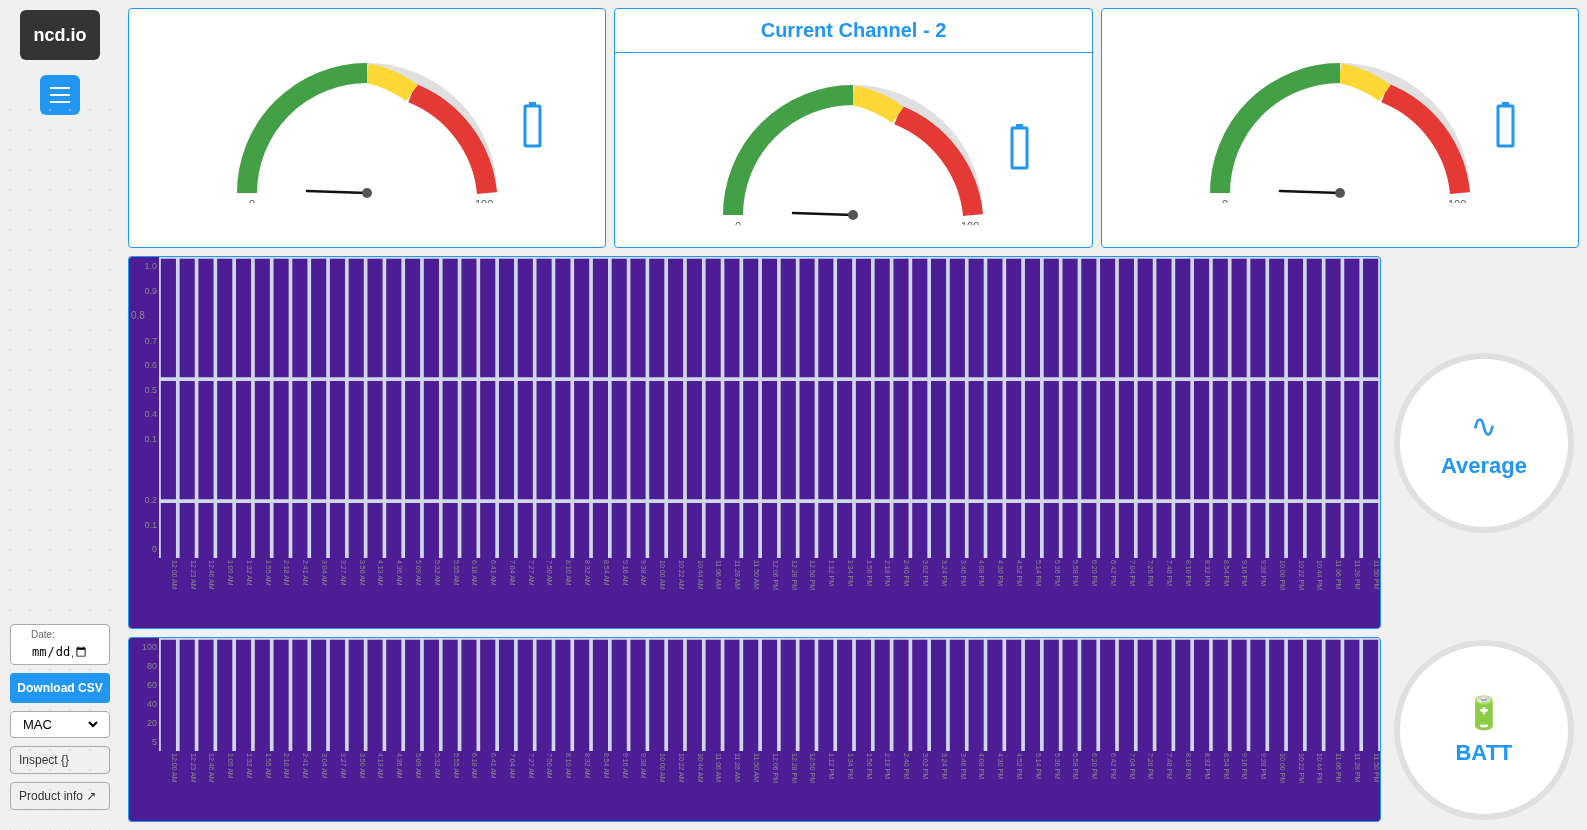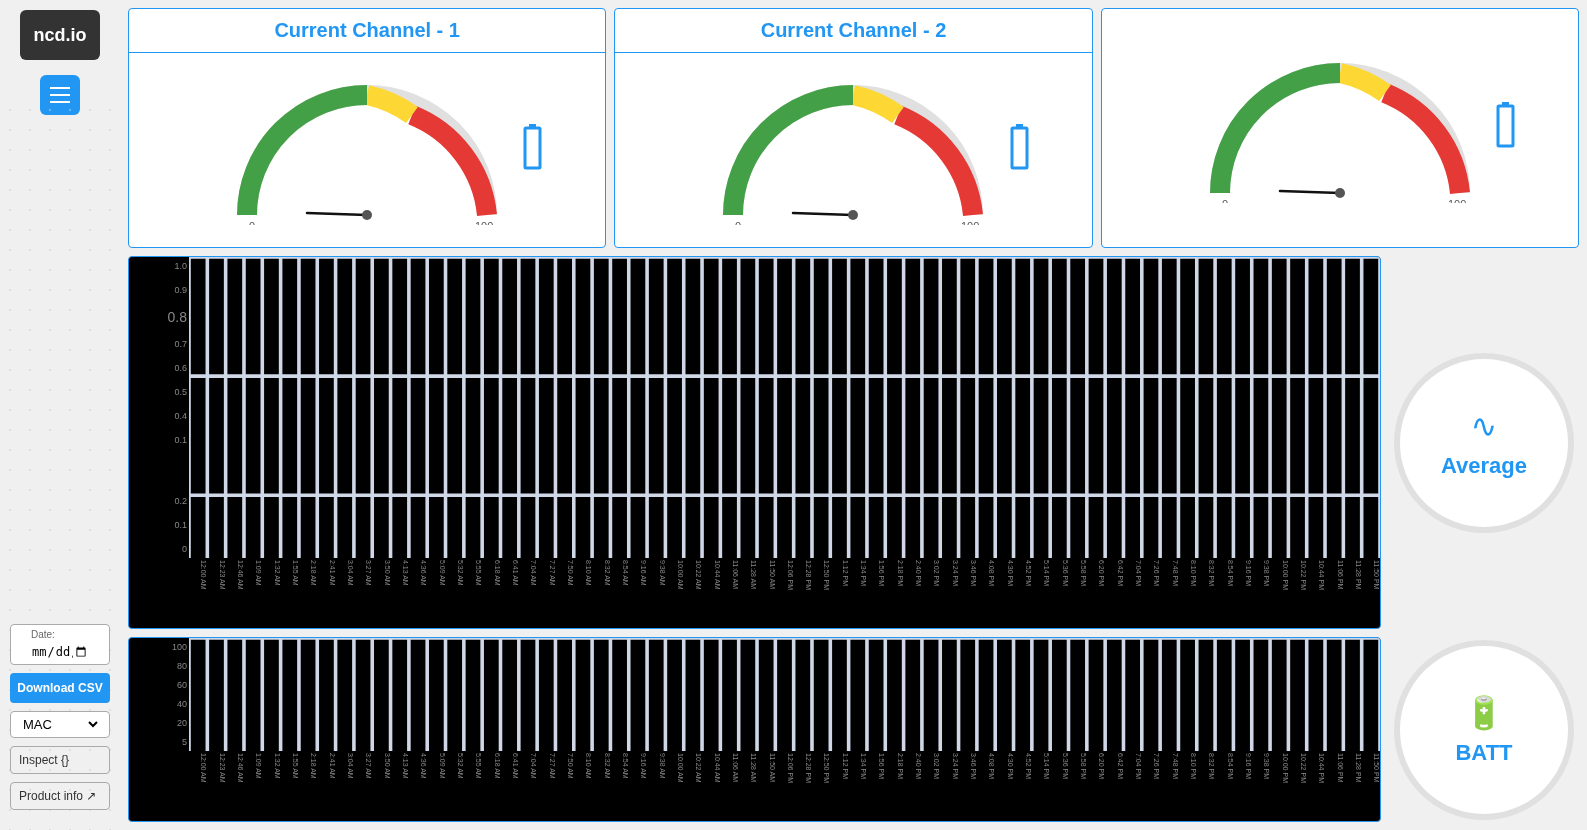--- a/index.html
+++ b/index.html
@@ -220,23 +220,22 @@
       position: absolute;
       top: 0; left: 0; right: 0; bottom: 0;
     }
 
     .main-chart-wrapper {
       flex: 1;
       display: flex;
       flex-direction: column;
       border: 1px solid #2196F3;
       border-radius: 4px;
-      background: #000000;
+      background: #4c1d95;
       overflow: hidden;
-      padding-left: 30px;
     }
 
     .right-circle-wrapper {
       width: 190px;
       min-width: 190px;
       display: flex;
       align-items: center;
       justify-content: center;
     }
 
@@ -281,21 +280,20 @@
     <button class="inspect-btn">Inspect {}</button>
     <button class="product-btn">Product info ↗</button>
   </div>
 </div>
 
 <div class="main-content">
 
   <div class="gauges-row">
 
     <div class="gauge-card">
-      <div class="gauge-title">Current Channel - 1</div>
       <div class="gauge-body">
         <svg class="gauge-svg" viewBox="0 0 280 150">
 
           <path d="M 20 140 A 120 120 0 0 1 260 140" fill="none" stroke="#e0e0e0" stroke-width="20"></path>
 
           <path d="M 185 40 A 120 120 0 0 1 260 140" fill="none" stroke="#e53935" stroke-width="20"></path>
 
           <path d="M 140 20 A 120 120 0 0 1 185 40" fill="none" stroke="#FDD835" stroke-width="20"></path>
 
           <path d="M 20 140 A 120 120 0 0 1 140 20" fill="none" stroke="#43A047" stroke-width="20"></path>
@@ -365,21 +363,21 @@
     </div>
   </div>
 
   <div class="middle-section">
     <div class="main-chart-wrapper">
       <div style="display:flex; flex:1; overflow:hidden;">
 
         <div class="y-axis" id="topYAxis" style="display: flex; flex-direction: column; justify-content: space-between; padding: 4px 2px; width: 30px;">
         <div style="font-size: 9px; color: rgb(136, 136, 136); text-align: right;">1.0</div>
             <div style="font-size: 9px; color: rgb(136, 136, 136); text-align: right;">0.9</div>
-            <div style="font-size: 14px; color: rgb(136, 136, 136); text-align: right;">0.8</div>
+            <div style="font-size: 10px; color: rgb(136, 136, 136); text-align: left;">0.8</div>
             <div style="font-size: 9px; color: rgb(136, 136, 136); text-align: right;">0.7</div>
             <div style="font-size: 9px; color: rgb(136, 136, 136); text-align: right;">0.6</div>
             <div style="font-size: 9px; color: rgb(136, 136, 136); text-align: right;">0.5</div>
             <div style="font-size: 9px; color: rgb(136, 136, 136); text-align: right;">0.4</div>
             <div style="font-size: 9px; color: rgb(136, 136, 136); text-align: right;">0.1</div>
             <div style="font-size: 9px; color: rgb(136, 136, 136); text-align: right; margin-top: 37px;">0.2</div>
             <div style="font-size: 9px; color: rgb(136, 136, 136); text-align: right;">0.1</div>
             <div style="font-size: 9px; color: rgb(136, 136, 136); text-align: right;">0</div>
           </div>
 

